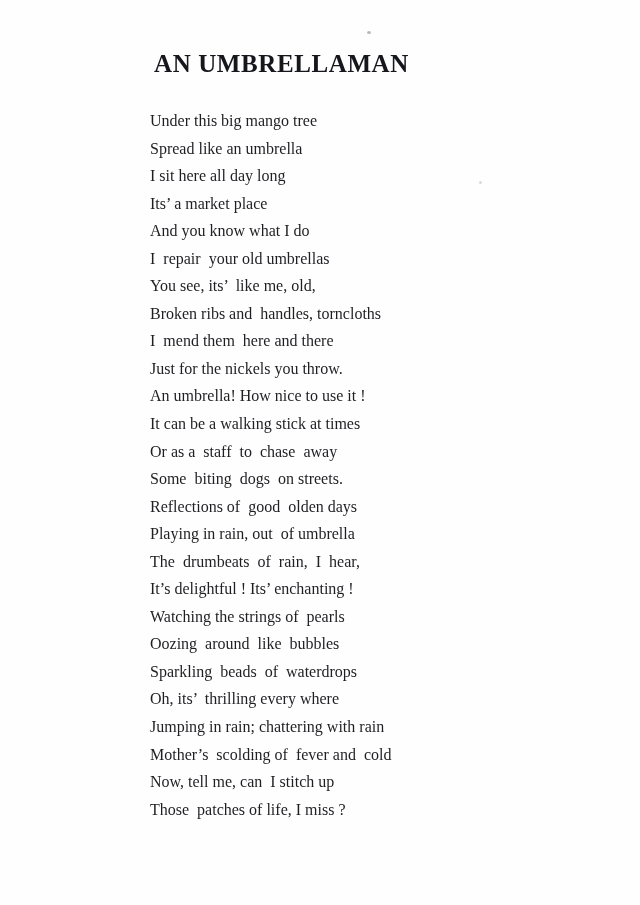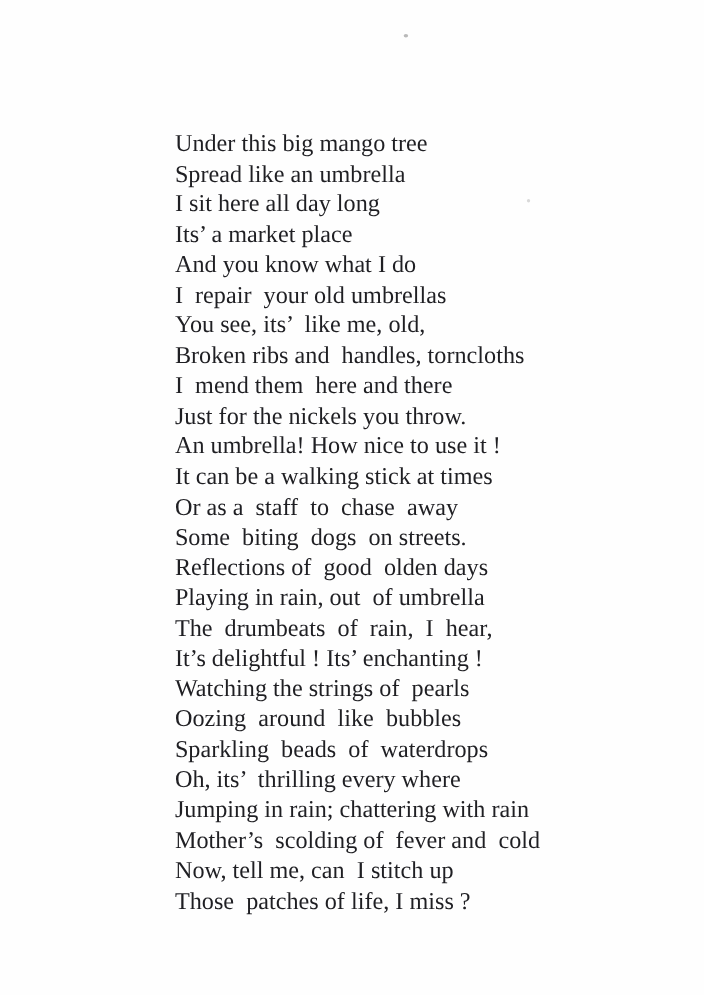--- a/index.html
+++ b/index.html
@@ -29,23 +29,23 @@
     line-height: 25px;
     font-weight: bold;
     letter-spacing: 0.6px;
     color: #16161d;
     white-space: pre;
   }
   .poem-body {
     position: absolute;
     left: 150px;
     top: 107px;
-    margin: 9px;
+    margin: 0;
     font-family: "Liberation Serif", serif;
-    font-size: 22px;
+    font-size: 16px;
     line-height: 27.55px;
     color: #1f1f23;
     white-space: pre;
   }
   .line {
     white-space: pre;
   }
   .scan-speck {
     position: absolute;
     border-radius: 50%;
@@ -64,14 +64,15 @@
     height: 3px;
     background: #d9d9d9;
   }
 </style>
 </head>
 <body>
 
 <div class="page">
   <span class="scan-speck speck-1"></span>
   <span class="scan-speck speck-2"></span>
+  <h1 class="poem-title">AN UMBRELLAMAN</h1>
   <div class="poem-body" id="poem-body"><div class="line">Under this big mango tree</div><div class="line">Spread like an umbrella</div><div class="line">I sit here all day long</div><div class="line">Its’ a market place</div><div class="line">And you know what I do</div><div class="line">I  repair  your old umbrellas</div><div class="line">You see, its’  like me, old,</div><div class="line">Broken ribs and  handles, torncloths</div><div class="line">I  mend them  here and there</div><div class="line">Just for the nickels you throw.</div><div class="line">An umbrella! How nice to use it !</div><div class="line">It can be a walking stick at times</div><div class="line">Or as a  staff  to  chase  away</div><div class="line">Some  biting  dogs  on streets.</div><div class="line">Reflections of  good  olden days</div><div class="line">Playing in rain, out  of umbrella</div><div class="line">The  drumbeats  of  rain,  I  hear,</div><div class="line">It’s delightful ! Its’ enchanting !</div><div class="line">Watching the strings of  pearls</div><div class="line">Oozing  around  like  bubbles</div><div class="line">Sparkling  beads  of  waterdrops</div><div class="line">Oh, its’  thrilling every where</div><div class="line">Jumping in rain; chattering with rain</div><div class="line">Mother’s  scolding of  fever and  cold</div><div class="line">Now, tell me, can  I stitch up</div><div class="line">Those  patches of life, I miss ?</div></div>
 </div>
 
 </body></html>

